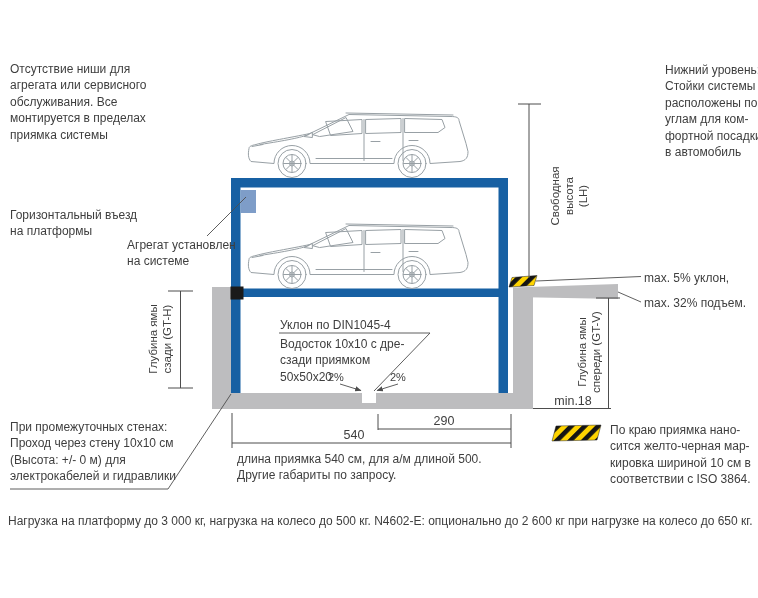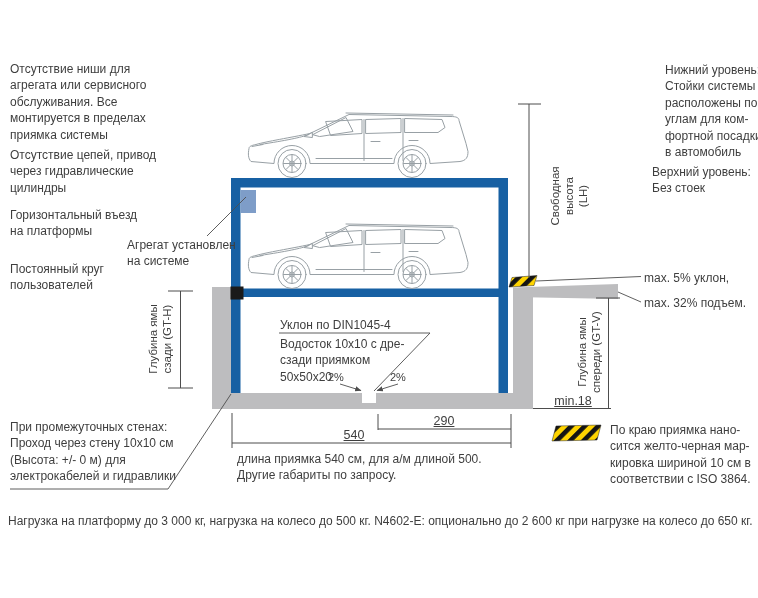--- a/index.html
+++ b/index.html
@@ -19,21 +19,21 @@
   svg.draw{position:absolute;left:0;top:0;}
   .t{
     position:absolute;font-size:12px;line-height:16.4px;white-space:pre-line;
     color:var(--ink);
   }
   .small{font-size:11px;line-height:13px;}
   .rot{
     position:absolute;font-size:11.5px;line-height:14px;white-space:pre-line;
     text-align:center;transform:rotate(-90deg);color:var(--ink);
   }
-  .dim{position:absolute;font-size:12.5px;line-height:13px;color:var(--ink);text-align:center;text-decoration:underline;}
+  .dim{position:absolute;font-size:12.5px;line-height:13px;color:var(--ink);text-align:center;}
   .blue{fill:var(--frame-blue);}
   .unit{fill:var(--unit-blue);}
   .conc{fill:var(--concrete);}
   .ln{stroke:var(--line);stroke-width:1;fill:none;}
   .thin{stroke:var(--line);stroke-width:0.9;fill:none;}
   .carline{stroke:var(--car);stroke-width:1;fill:none;stroke-linejoin:round;stroke-linecap:round;}
   .carfill{stroke:var(--car);stroke-width:1;fill:#fff;stroke-linejoin:round;}
 </style>
 </head>
 <body>
@@ -126,43 +126,36 @@
       <path class="thin" marker-end="url(#arr)" d="M340,384 L361,390.5"></path>
       <path class="thin" marker-end="url(#arr)" d="M398,384 L377,390.5"></path>
     </g>
   </svg>
 
   <div class="t" style="left:10px;top:61px;width:175px">Отсутствие ниши для
 агрегата или сервисного
 обслуживания. Все
 монтируется в пределах
 приямка системы</div>
-  <div class="t" style="left:10px;top:147px;width:175px">Отсутствие цепей, привод
-через гидравлические
-цилиндры</div>
   <div class="t" style="left:10px;top:207px;width:175px">Горизонтальный въезд
 на платформы</div>
-  <div class="t" style="left:10px;top:261px;width:175px">Постоянный круг
-пользователей</div>
   <div class="t" style="left:10px;top:419px;width:200px">При промежуточных стенах:
 Проход через стену 10x10 см
 (Высота: +/- 0 м) для
 электрокабелей и гидравлики</div>
 
   <div class="t" style="left:127px;top:237px;width:130px">Агрегат установлен
 на системе</div>
 
   <div class="t" style="left:665px;top:62px;width:104px">Нижний уровень:
 Стойки системы
 расположены по
 углам для ком-
 фортной посадки
 в автомобиль</div>
-  <div class="t" style="left:652px;top:164px;width:104px">Верхний уровень:
-Без стоек</div>
   <div class="t" style="left:644px;top:270px;width:110px">max. 5% уклон,</div>
   <div class="t" style="left:644px;top:295px;width:110px">max. 32% подъем.</div>
   <div class="t" style="left:610px;top:422px;width:148px">По краю приямка нано-
 сится желто-черная мар-
 кировка шириной 10 см в
 соответствии с ISO 3864.</div>
 
   <div class="t" style="left:280px;top:317px;width:160px">Уклон по DIN1045-4</div>
   <div class="t" style="left:280px;top:336px;width:160px">Водосток 10x10 с дре-
 сзади приямком

